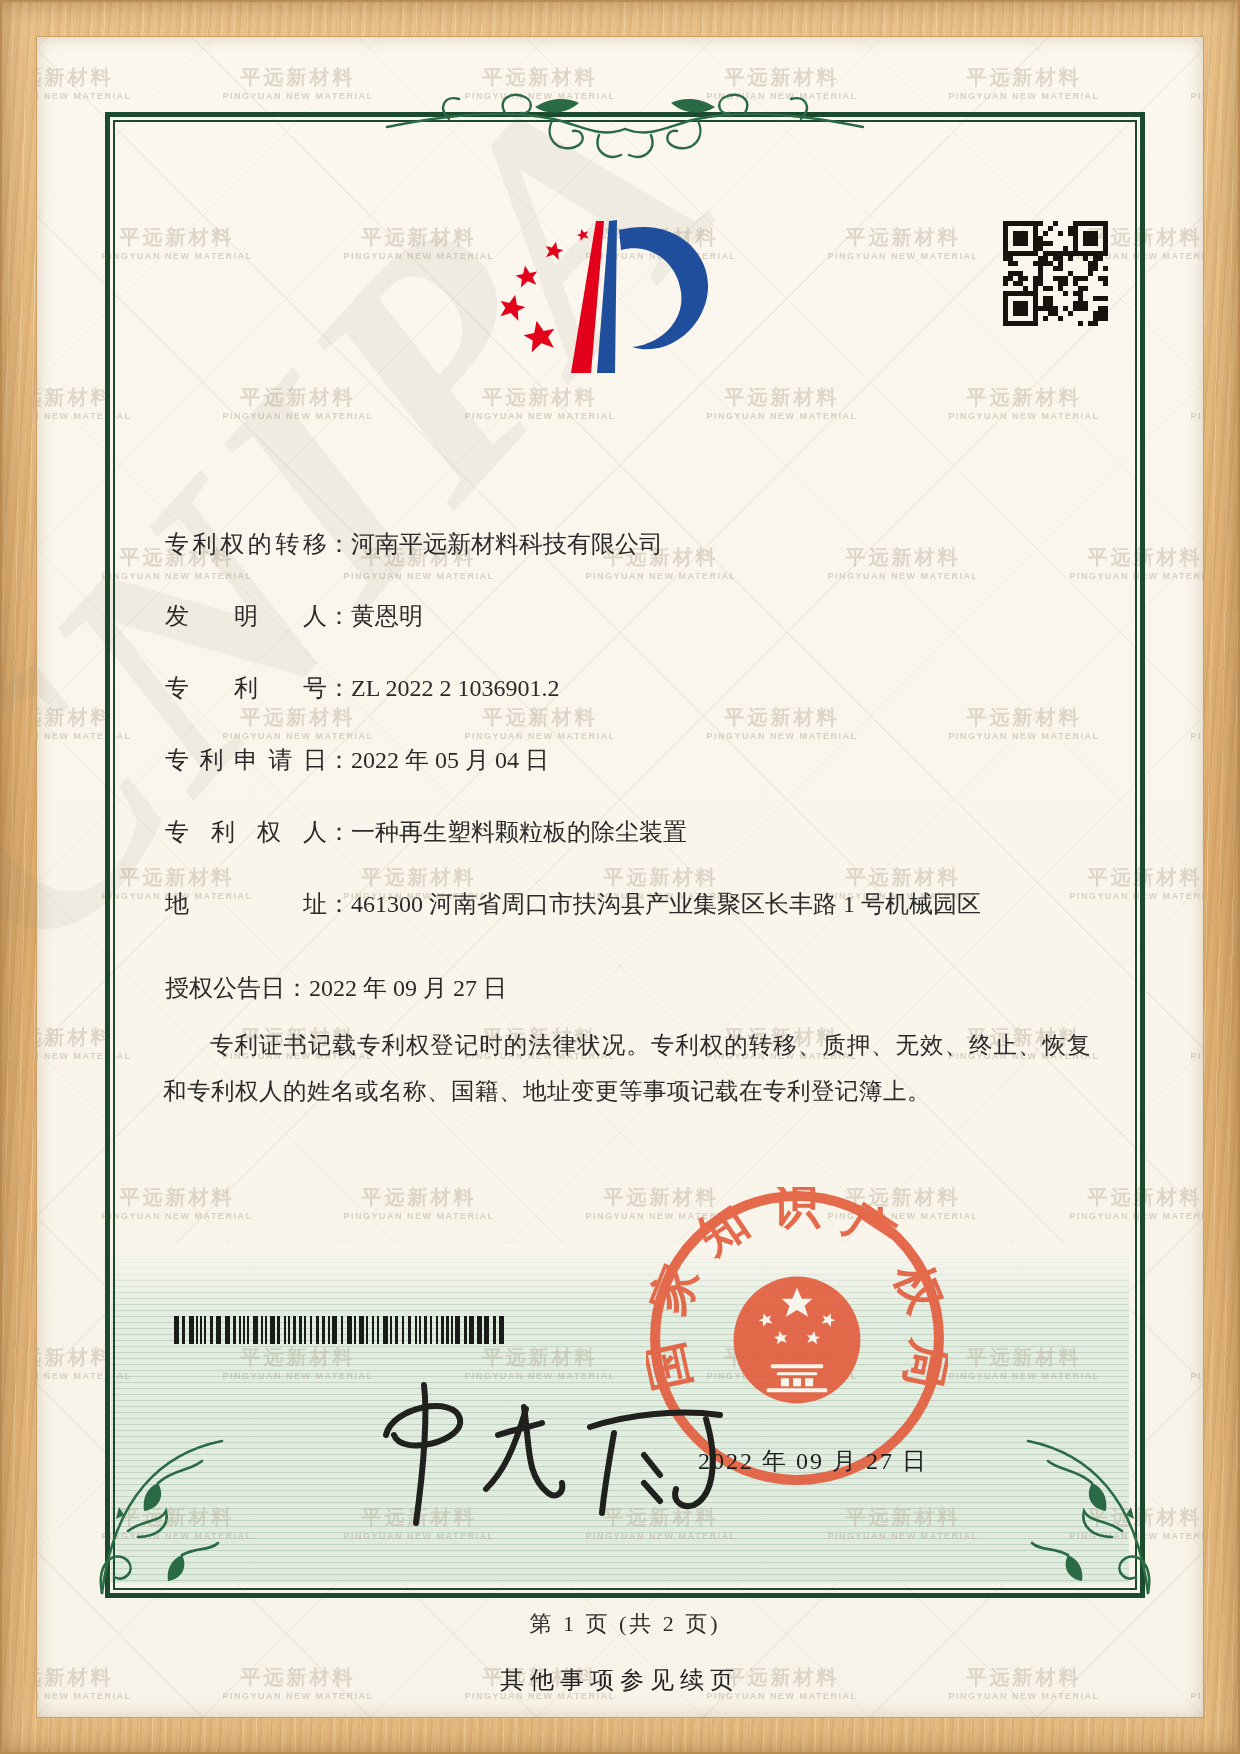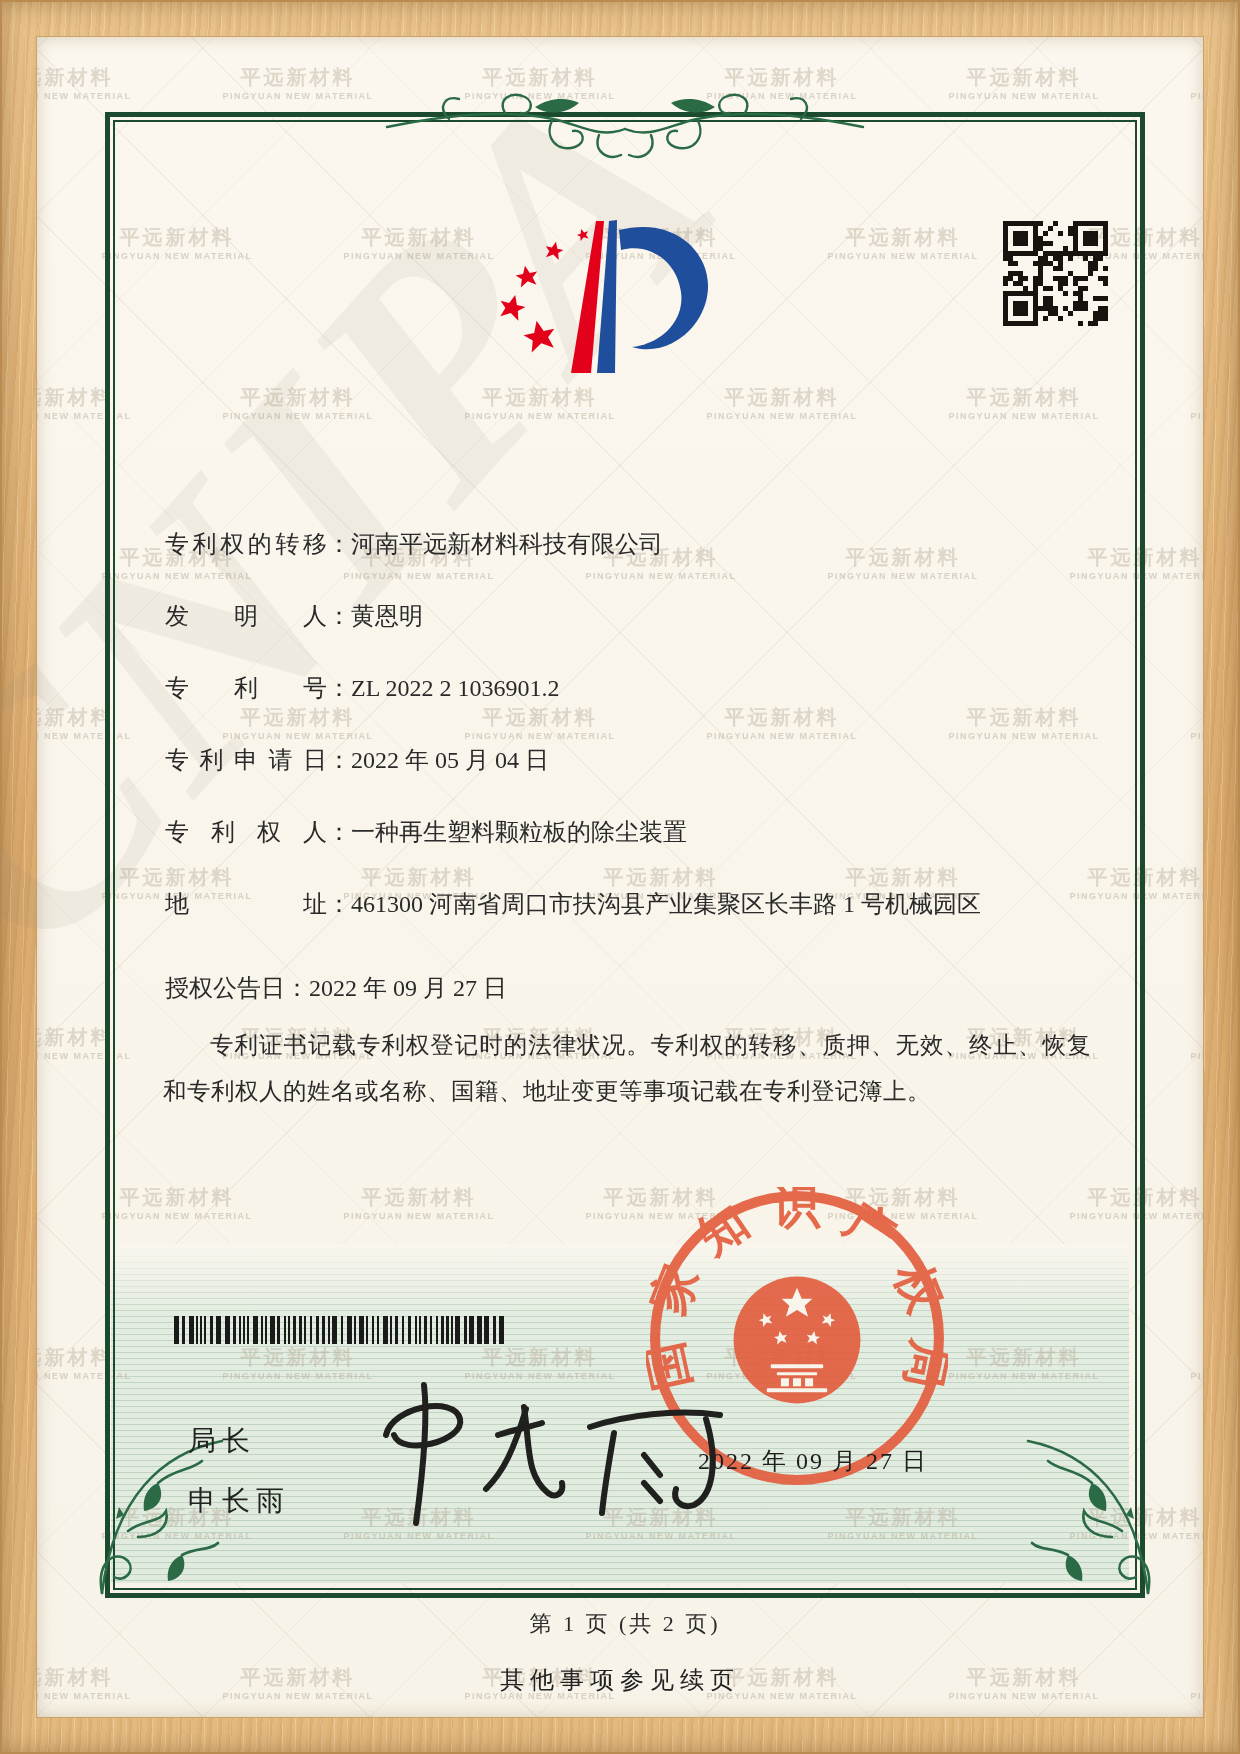--- a/index.html
+++ b/index.html
@@ -641,24 +641,20 @@
         <span>授权公告日</span><span class="fsep">：</span><span>2022 年 09 月 27 日</span>
       </div>
     </div>
 
     <div class="paras">
       <p>专利证书记载专利权登记时的法律状况。专利权的转移、质押、无效、终止、恢复和专利权人的姓名或名称、国籍、地址变更等事项记载在专利登记簿上。</p>
     </div>
 
     <div class="barcode"><i style="width: 5px; margin-right: 3px;"></i><i style="width: 3px; margin-right: 4px;"></i><i style="width: 5px; margin-right: 2px;"></i><i style="width: 2px; margin-right: 2px;"></i><i style="width: 2px; margin-right: 2px;"></i><i style="width: 2px; margin-right: 4px;"></i><i style="width: 3px; margin-right: 3px;"></i><i style="width: 5px; margin-right: 4px;"></i><i style="width: 5px; margin-right: 3px;"></i><i style="width: 3px; margin-right: 3px;"></i><i style="width: 2px; margin-right: 2px;"></i><i style="width: 2px; margin-right: 2px;"></i><i style="width: 2px; margin-right: 4px;"></i><i style="width: 5px; margin-right: 3px;"></i><i style="width: 2px; margin-right: 2px;"></i><i style="width: 2px; margin-right: 3px;"></i><i style="width: 5px; margin-right: 2px;"></i><i style="width: 3px; margin-right: 4px;"></i><i style="width: 2px; margin-right: 2px;"></i><i style="width: 2px; margin-right: 3px;"></i><i style="width: 3px; margin-right: 3px;"></i><i style="width: 3px; margin-right: 2px;"></i><i style="width: 2px; margin-right: 4px;"></i><i style="width: 2px; margin-right: 4px;"></i><i style="width: 3px; margin-right: 3px;"></i><i style="width: 3px; margin-right: 3px;"></i><i style="width: 2px; margin-right: 2px;"></i><i style="width: 5px; margin-right: 4px;"></i><i style="width: 2px; margin-right: 4px;"></i><i style="width: 5px; margin-right: 2px;"></i><i style="width: 2px; margin-right: 3px;"></i><i style="width: 5px; margin-right: 2px;"></i><i style="width: 2px; margin-right: 4px;"></i><i style="width: 2px; margin-right: 3px;"></i><i style="width: 2px; margin-right: 4px;"></i><i style="width: 5px; margin-right: 2px;"></i><i style="width: 2px; margin-right: 3px;"></i><i style="width: 3px; margin-right: 4px;"></i><i style="width: 2px; margin-right: 4px;"></i><i style="width: 3px; margin-right: 4px;"></i><i style="width: 2px; margin-right: 2px;"></i><i style="width: 2px; margin-right: 3px;"></i><i style="width: 3px; margin-right: 3px;"></i><i style="width: 2px; margin-right: 4px;"></i><i style="width: 2px; margin-right: 3px;"></i><i style="width: 3px; margin-right: 2px;"></i><i style="width: 3px; margin-right: 2px;"></i><i style="width: 2px; margin-right: 2px;"></i><i style="width: 5px; margin-right: 4px;"></i><i style="width: 3px; margin-right: 2px;"></i><i style="width: 5px; margin-right: 3px;"></i><i style="width: 5px; margin-right: 2px;"></i><i style="width: 5px; margin-right: 4px;"></i><i style="width: 3px; margin-right: 3px;"></i><i style="width: 5px; margin-right: 3px;"></i></div>
 
-    <div class="signer">
-      <div>局长</div>
-      <div>申长雨</div>
-    </div>
 
     <svg class="signature" viewBox="0 0 380 170">
       <g fill="none" stroke="#20201e" stroke-width="6" stroke-linecap="round">
         <path d="M28,60 C34,32 96,20 102,44 C107,66 44,82 36,60"></path>
         <path d="M66,10 C70,44 64,104 58,148"></path>
         <path d="M168,34 C156,74 146,96 128,114"></path>
         <path d="M140,60 C158,54 172,52 184,48"></path>
         <path d="M166,32 C172,72 168,100 190,118 C198,124 206,118 204,108"></path>
         <path d="M232,52 C268,40 318,34 362,40"></path>
         <path d="M256,58 C250,92 246,118 244,138"></path>

